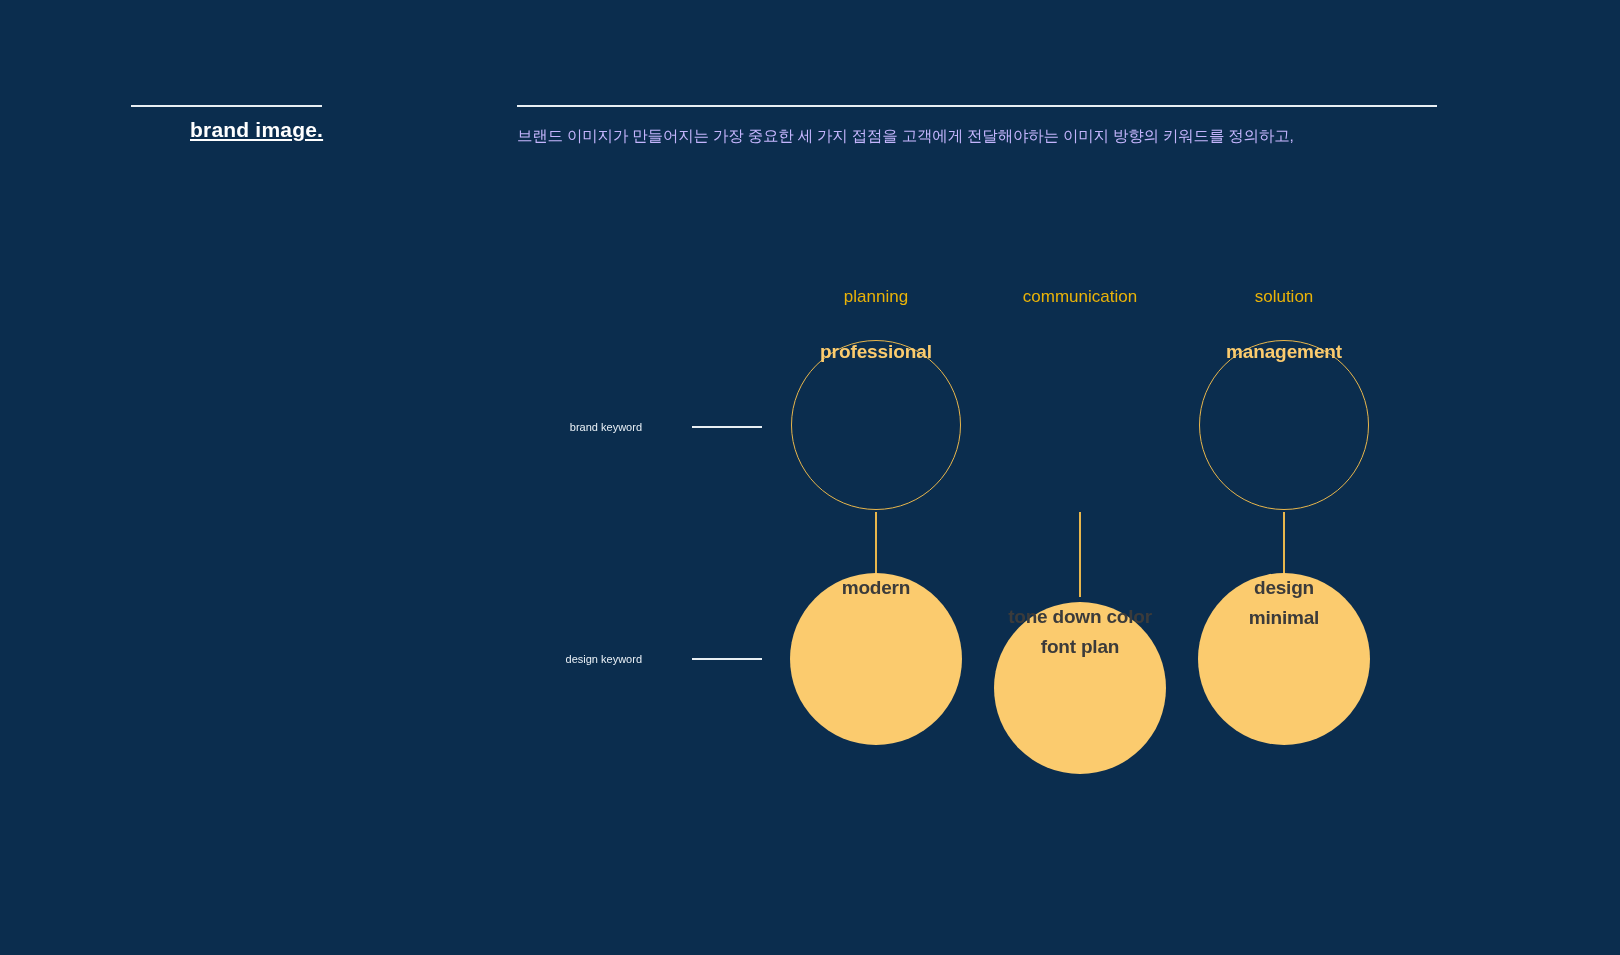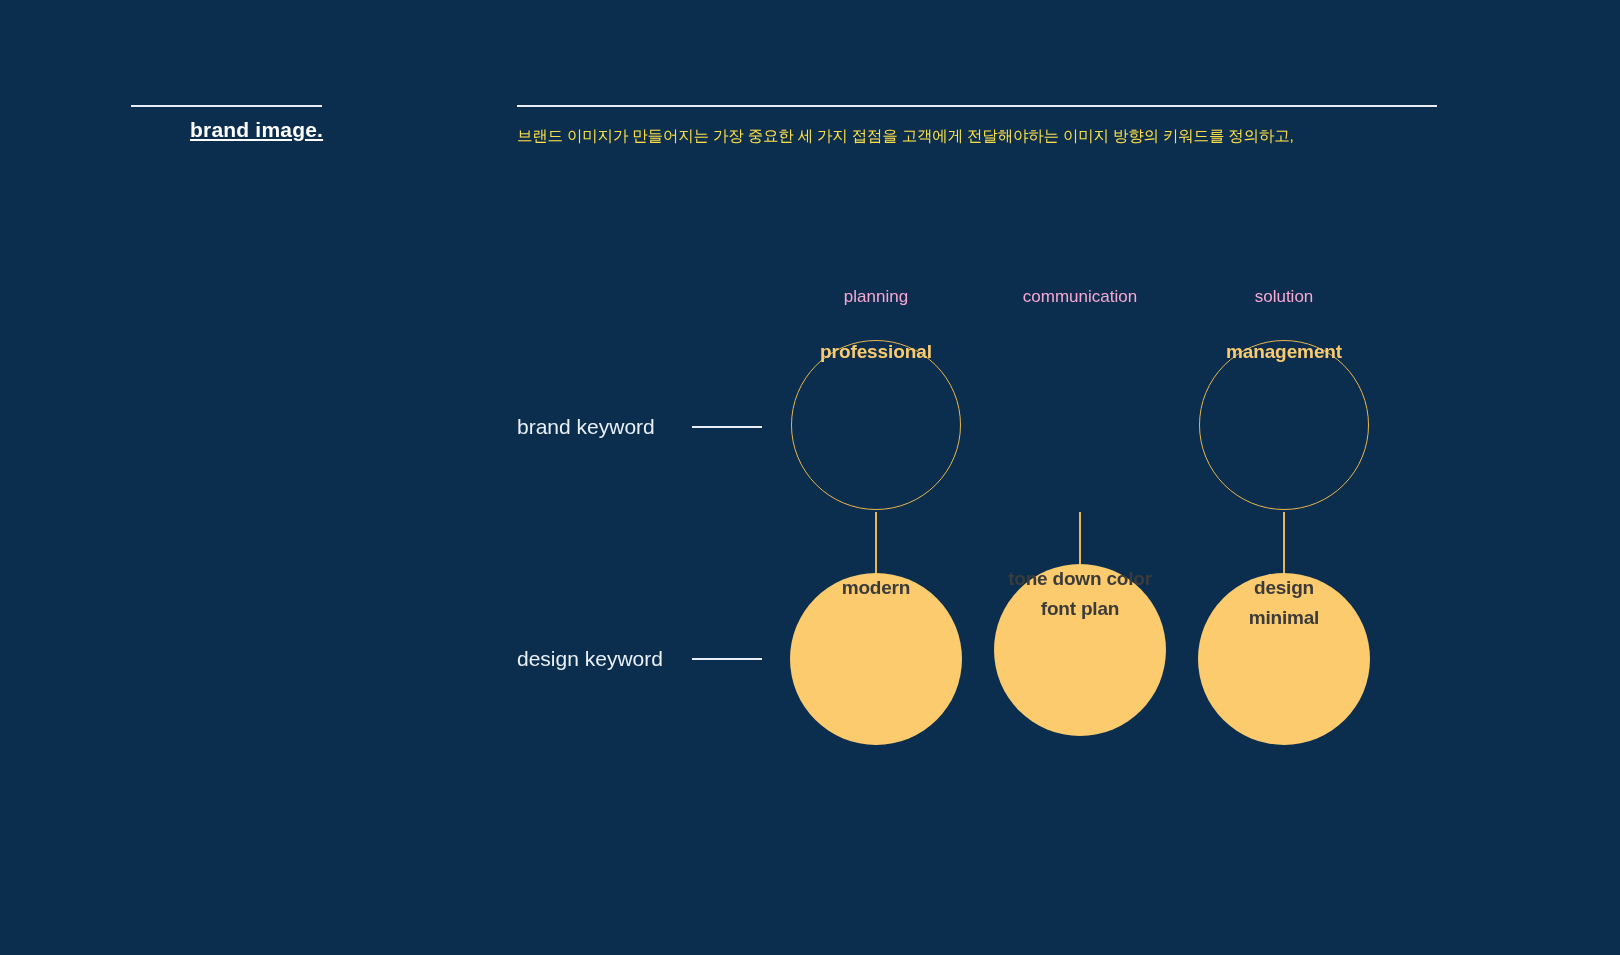--- a/index.html
+++ b/index.html
@@ -48,44 +48,44 @@
     height: 2px;
     background: #E8EEF3;
   }
   .desc {
     position: absolute;
     left: 517px;
     top: 120px;
     width: 940px;
     font-size: 15.5px;
     line-height: 32px;
-    color: #fde047;
+    color: #c4b5fd;
     font-weight: 400;
     letter-spacing: -0.2px;
   }
   .desc-line {
     display: block;
     white-space: nowrap;
   }
 
   
   .col-header {
     position: absolute;
     top: 287px;
     font-size: 17px;
-    color: #f9a8d4;
+    color: #eab308;
     text-align: center;
     transform: translateX(-50%);
     white-space: nowrap;
     font-weight: 400;
   }
 
   .row-label {
     position: absolute;
-    font-size: 21px;
+    font-size: 11px;
     color: #E9F0F6;
     text-align: right;
     white-space: nowrap;
     transform: translateY(-50%);
     font-weight: 400;
   }
   .row-rule {
     position: absolute;
     left: 692px;
     width: 70px;
@@ -168,21 +168,21 @@
   </div>
   <div class="circle circle-outline" style="left:1284px; top:425px">
     <span class="ctext">management</span>
   </div>
 
   <div class="circle circle-filled" style="left:876px; top:659px">
     <span class="ctext">
       <span>modern</span>
     </span>
   </div>
-  <div class="circle circle-filled" style="left:1080px; top:650px">
+  <div class="circle circle-filled" style="left:1080px; top:688px">
     <span class="ctext">
       <span>tone down color</span><br>
       <span>font plan</span>
     </span>
   </div>
   <div class="circle circle-filled" style="left:1284px; top:659px">
     <span class="ctext">
       <span>design</span><br>
       <span>minimal</span>
     </span>

